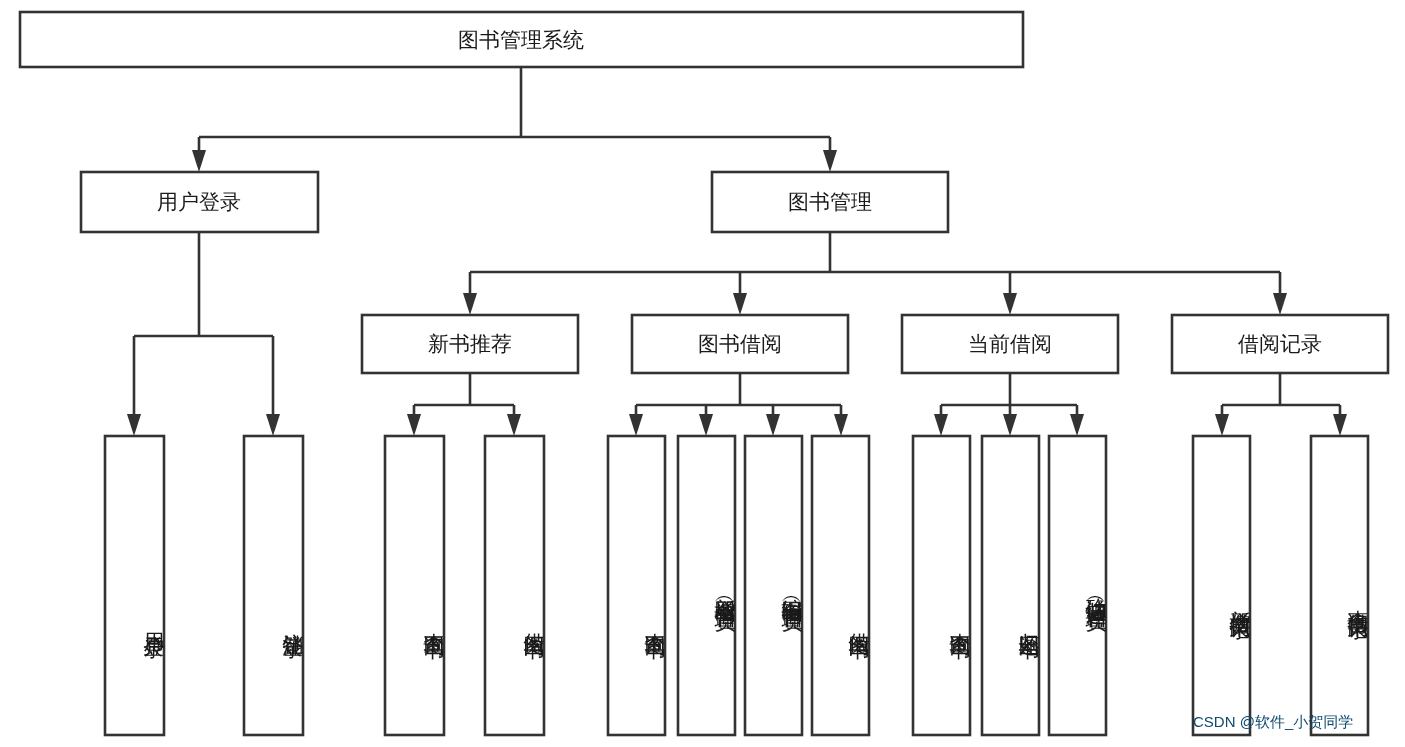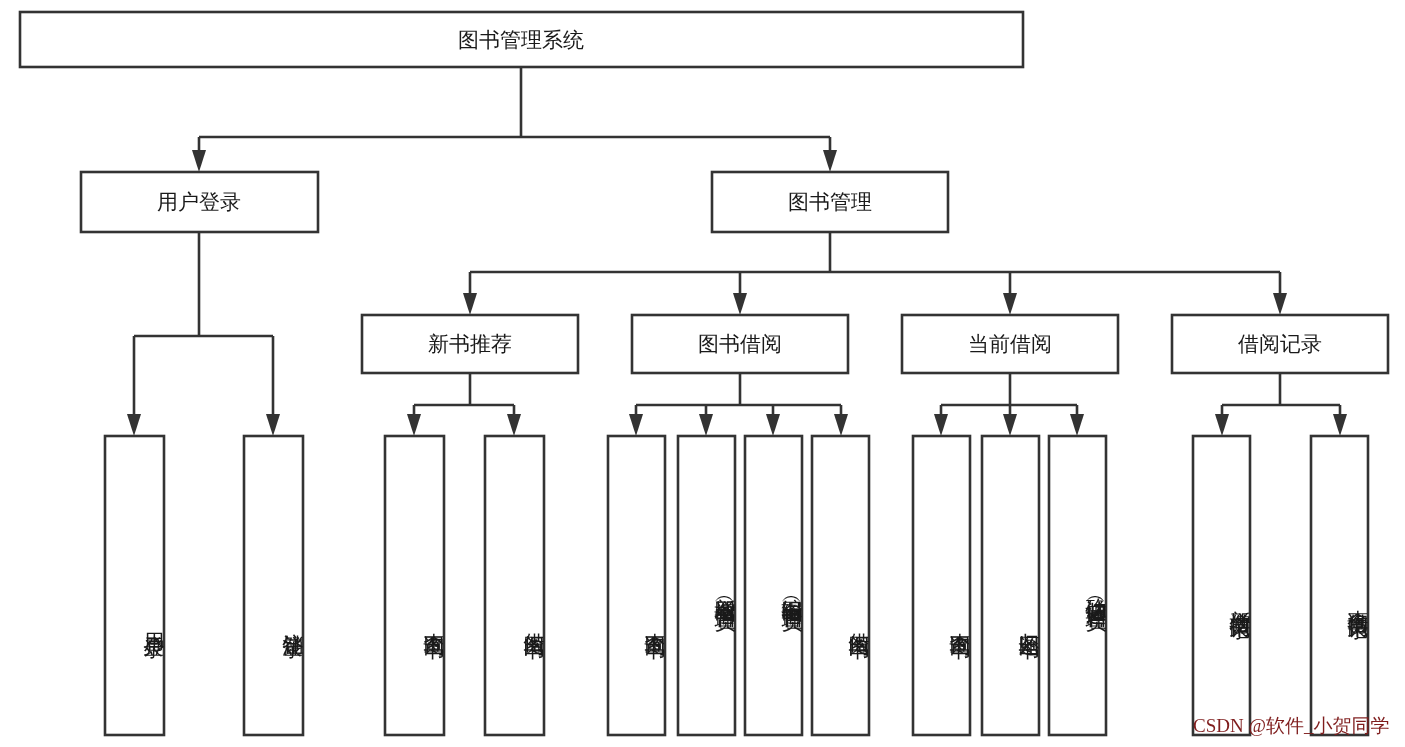--- a/index.html
+++ b/index.html
@@ -57,23 +57,23 @@
     letter-spacing: 2px;
     text-align: center;
     display: flex;
     align-items: flex-start;
     justify-content: center;
     white-space: nowrap;
     pointer-events: none;
   }
   .watermark {
     position: absolute;
-    font-family: Liberation Serif, serif;
-    font-size: 19px;
-    color: #7f1d1d;
+    font-family: Liberation Sans, sans-serif;
+    font-size: 15px;
+    color: #0c4a6e;
     white-space: nowrap;
   }
 </style>
 </head>
 <body>
 
 <div id="stage">
 
   <svg id="chart-svg" viewBox="0 0 1405 747">
 

